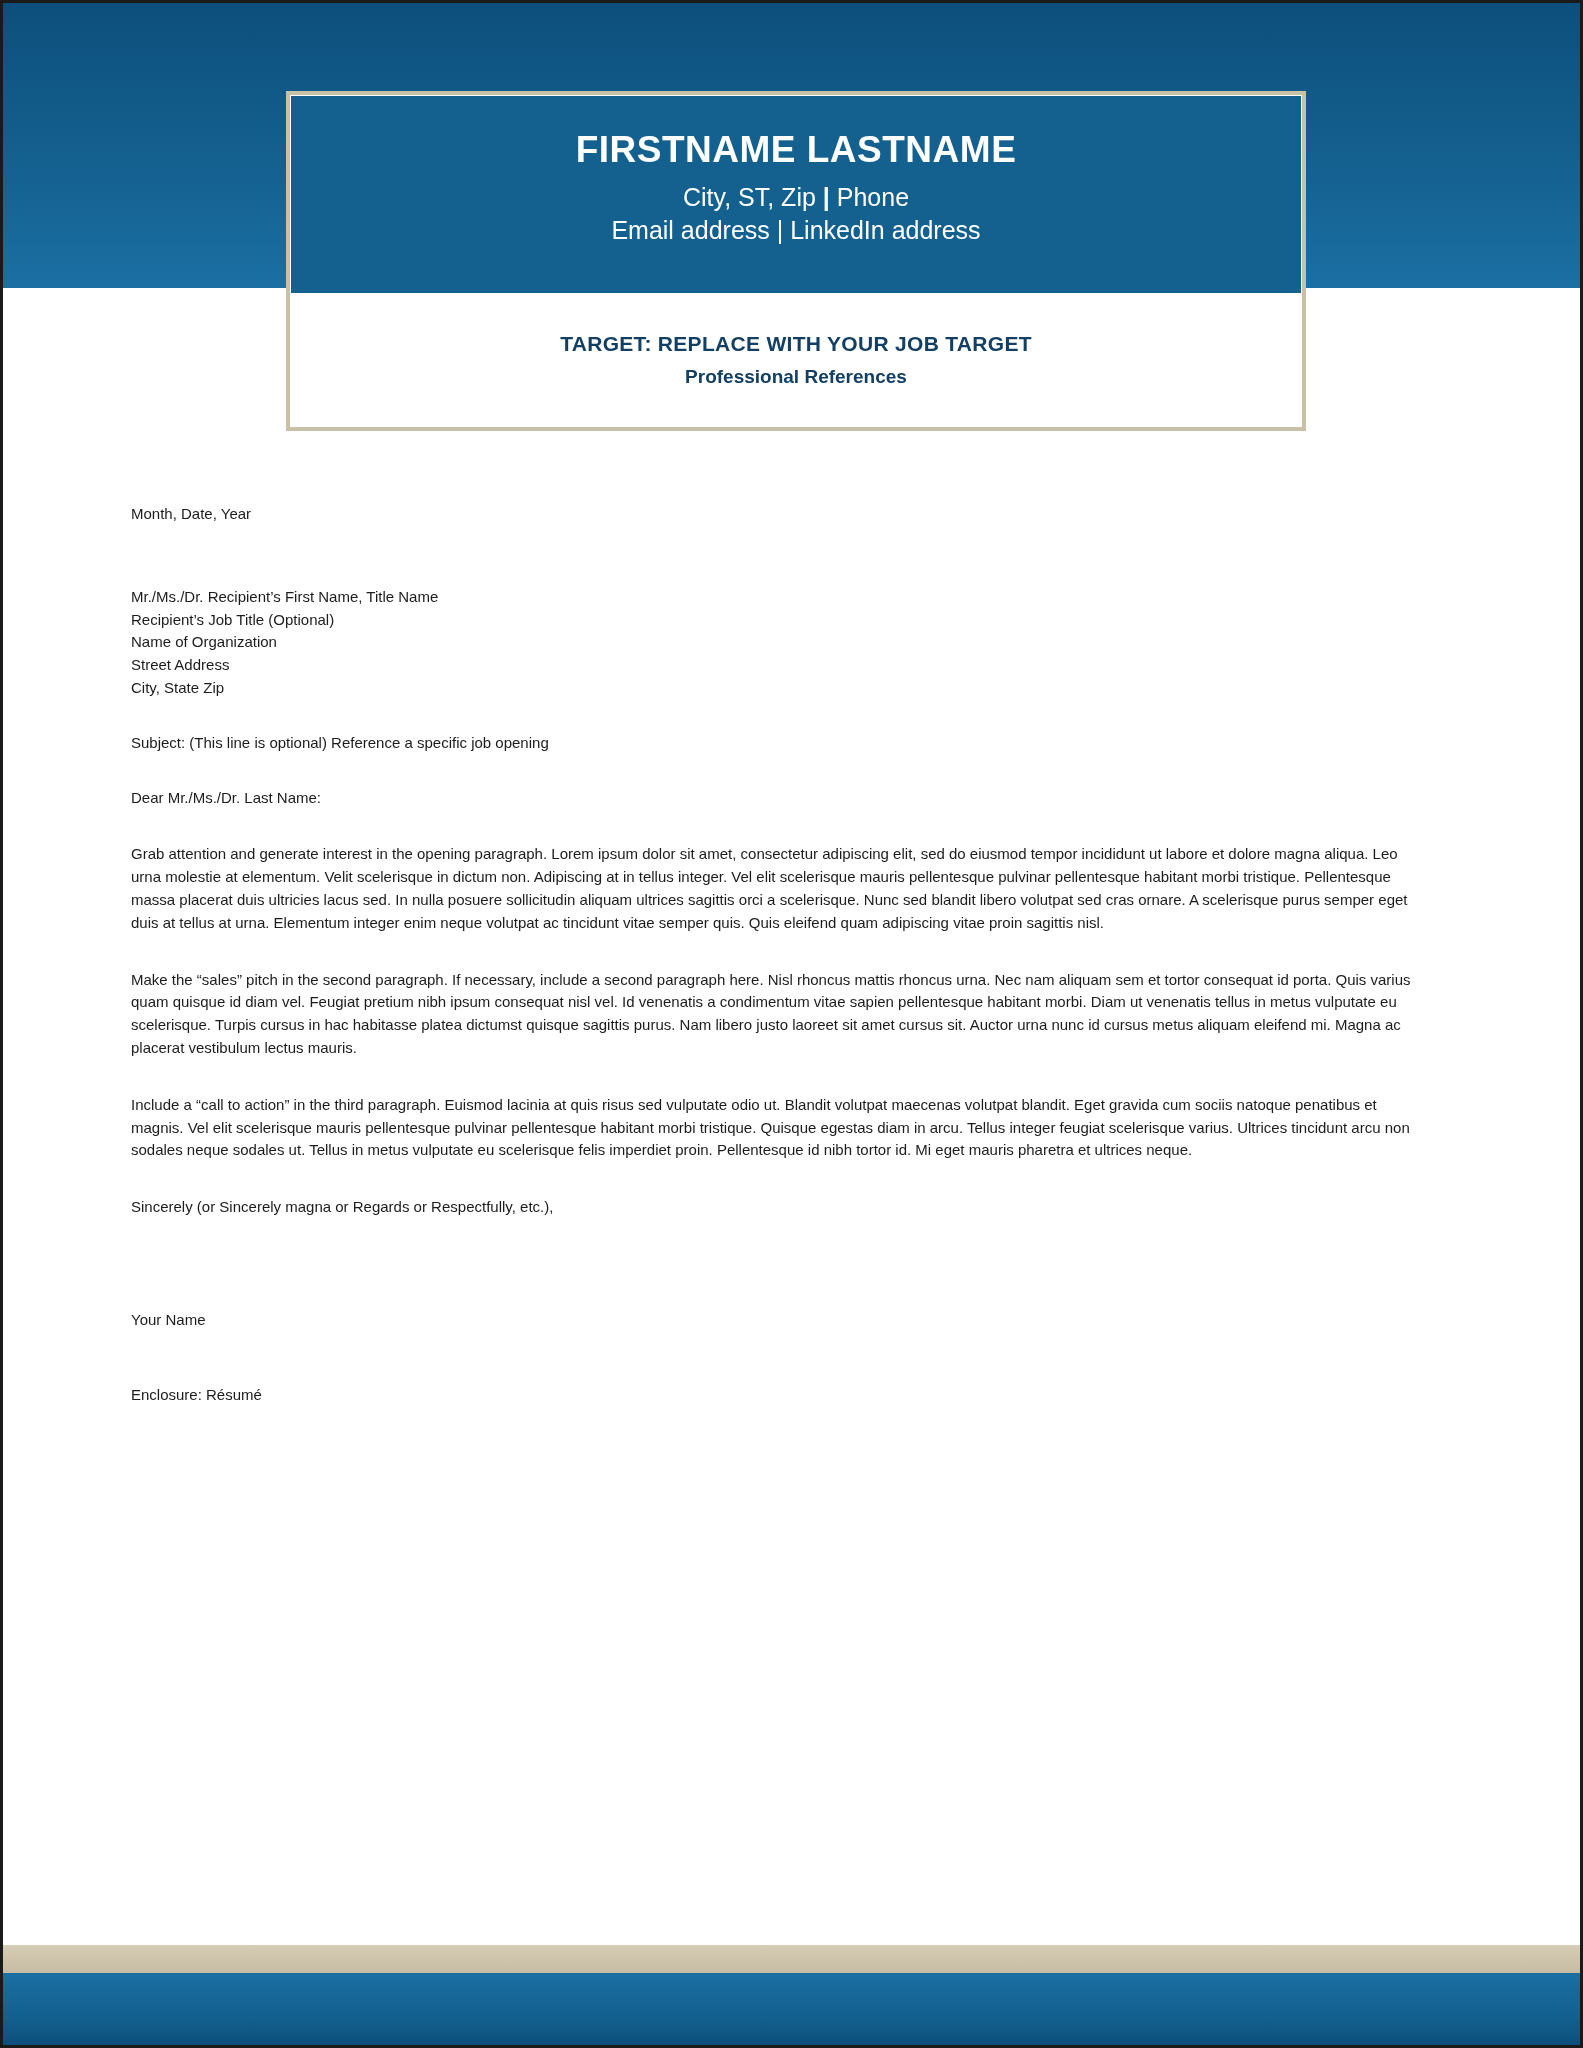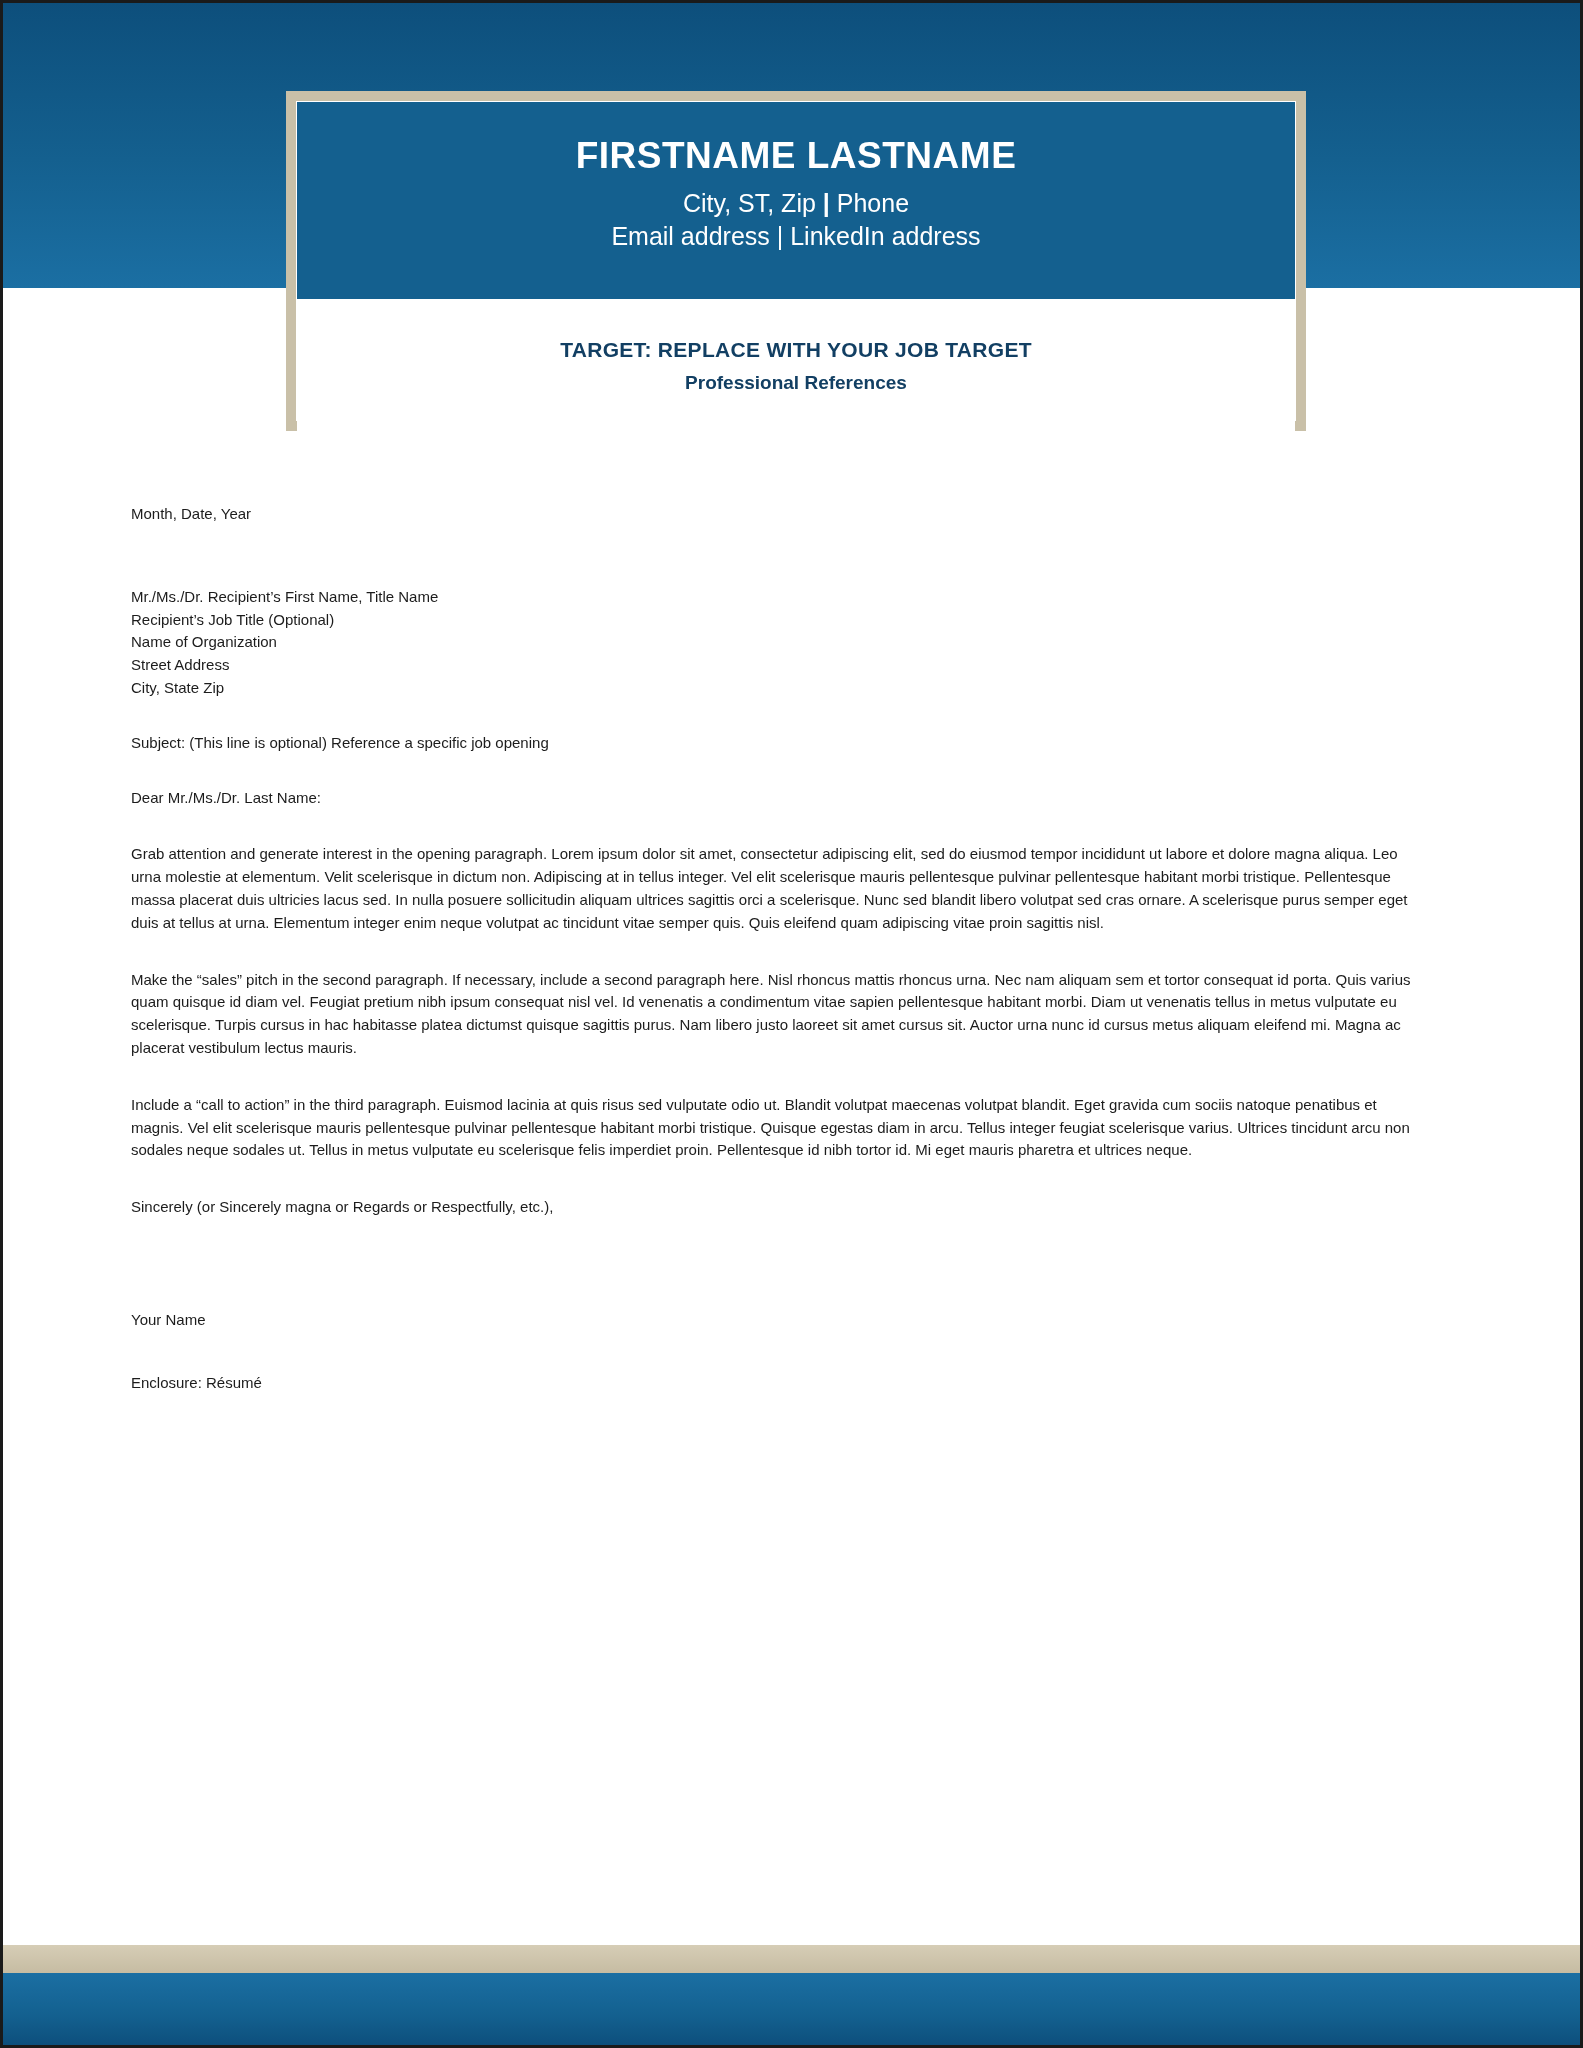--- a/index.html
+++ b/index.html
@@ -29,21 +29,21 @@
     background: linear-gradient(to bottom, #0d4f7c 0%, #14608f 55%, #1b6fa3 100%);
   }
   
   .header-box {
     position: absolute;
     left: 283px;
     top: 88px;
     width: 1020px;
     height: 340px;
     background: #c9c0a8;
-    padding: 10px;
+    padding: 4px;
     box-sizing: border-box;
   }
   .header-inner {
     position: relative;
     width: 100%;
     height: 100%;
     box-sizing: border-box;
     border: 1px solid #ffffff;
     background: transparent;
   }
@@ -114,21 +114,21 @@
   .b-date { margin-bottom: 60px; }
   .b-block { margin-bottom: 0; }
   .b-block div { white-space: nowrap; }
   .gap-sm { height: 32px; }
   .gap-md { height: 34px; }
   p.para {
     margin: 0 0 34px 0;
     text-align: left;
   }
   .sig-gap { height: 90px; }
-  .b-name { margin-bottom: 40px; }
+  .b-name { margin-bottom: 52px; }
   
   .bottom-tan {
     position: absolute;
     left: 0;
     bottom: 72px;
     width: 100%;
     height: 28px;
     background: linear-gradient(to bottom, #d6cdb6 0%, #c6bca2 100%);
   }
   .bottom-blue {

